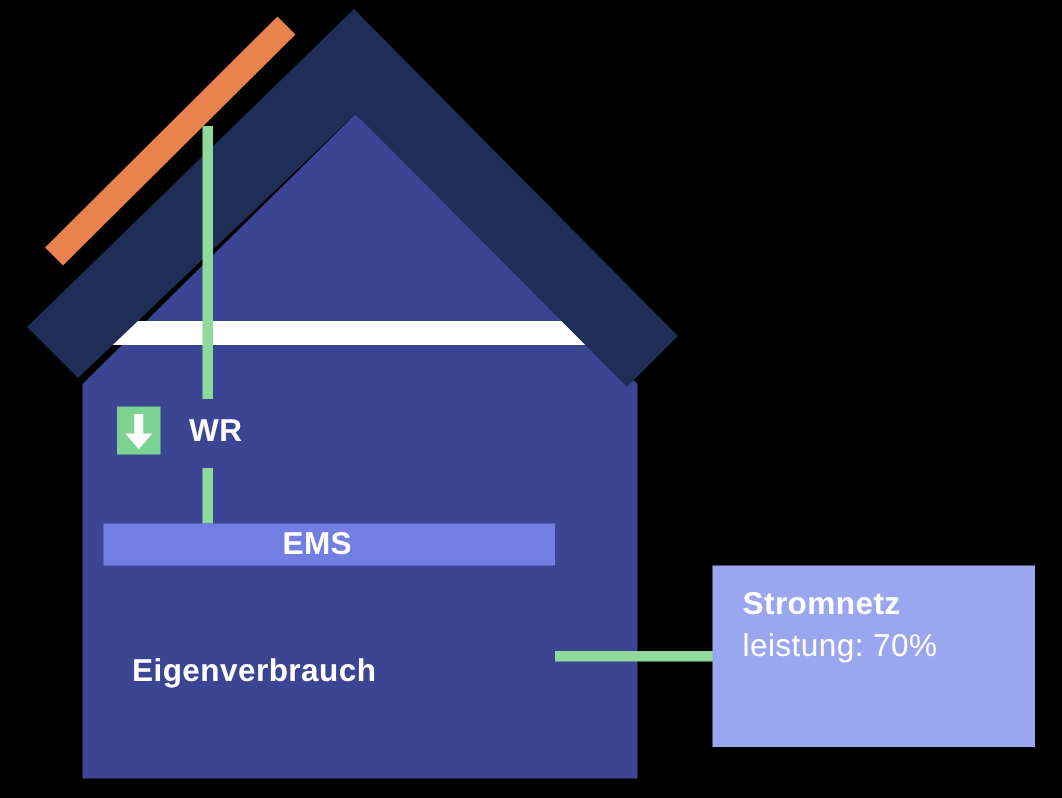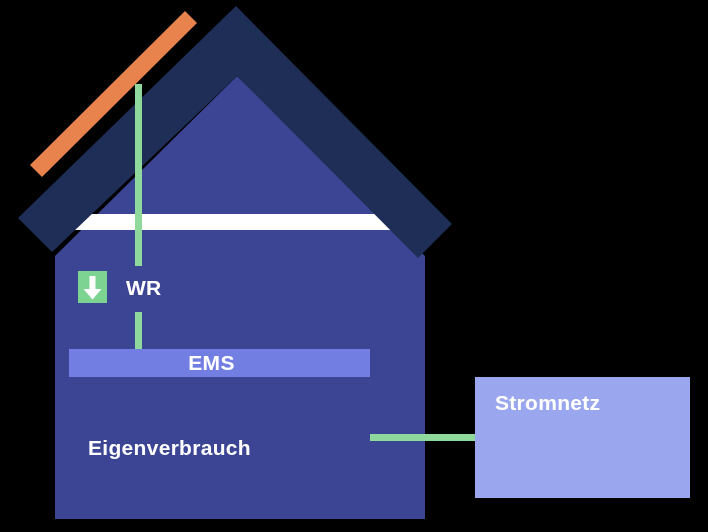--- a/index.html
+++ b/index.html
@@ -94,15 +94,16 @@
   <div class="label wr-label">WR</div>
 
   <div class="label ems-label">EMS</div>
 
   <div class="label self-consumption">
     <div class="title-line">Eigenverbrauch</div>
   </div>
 
   <div class="label grid-box-text">
     <div class="title-line">Stromnetz</div>
+    <div>leistung: 70%</div>
   </div>
 
 </div>
 
 </body></html>

